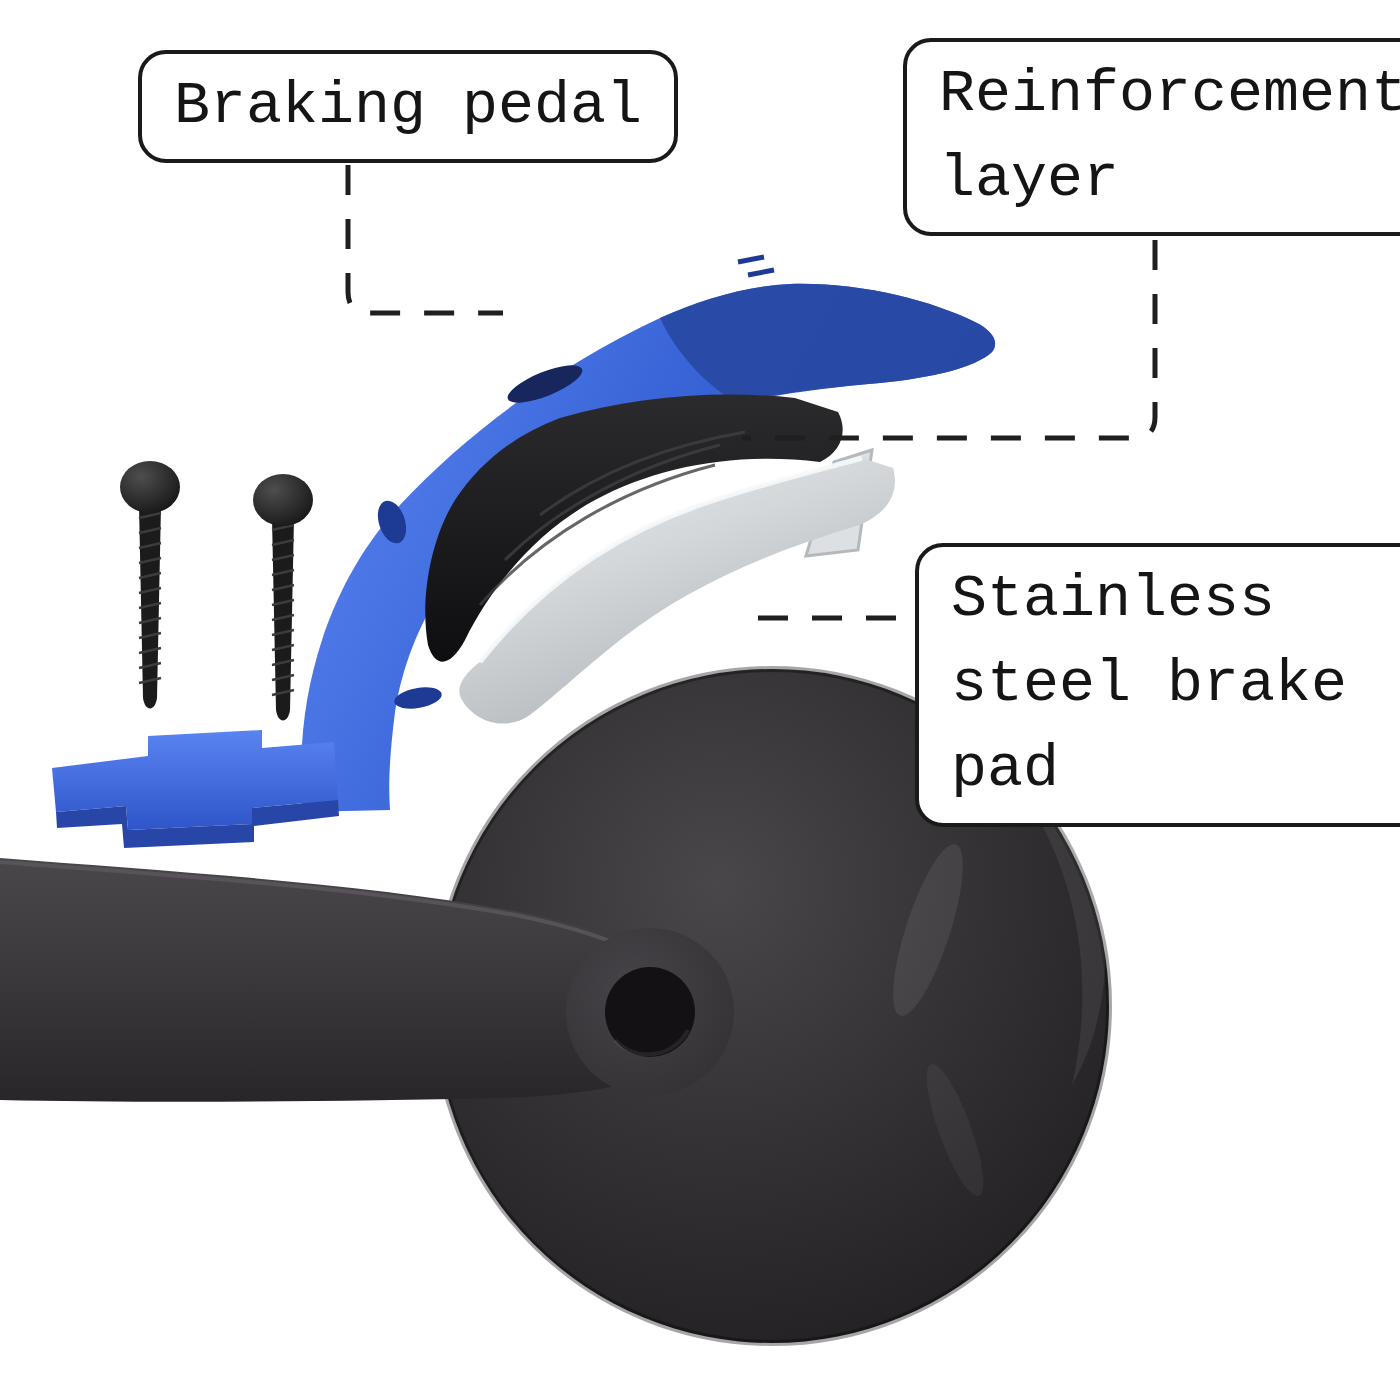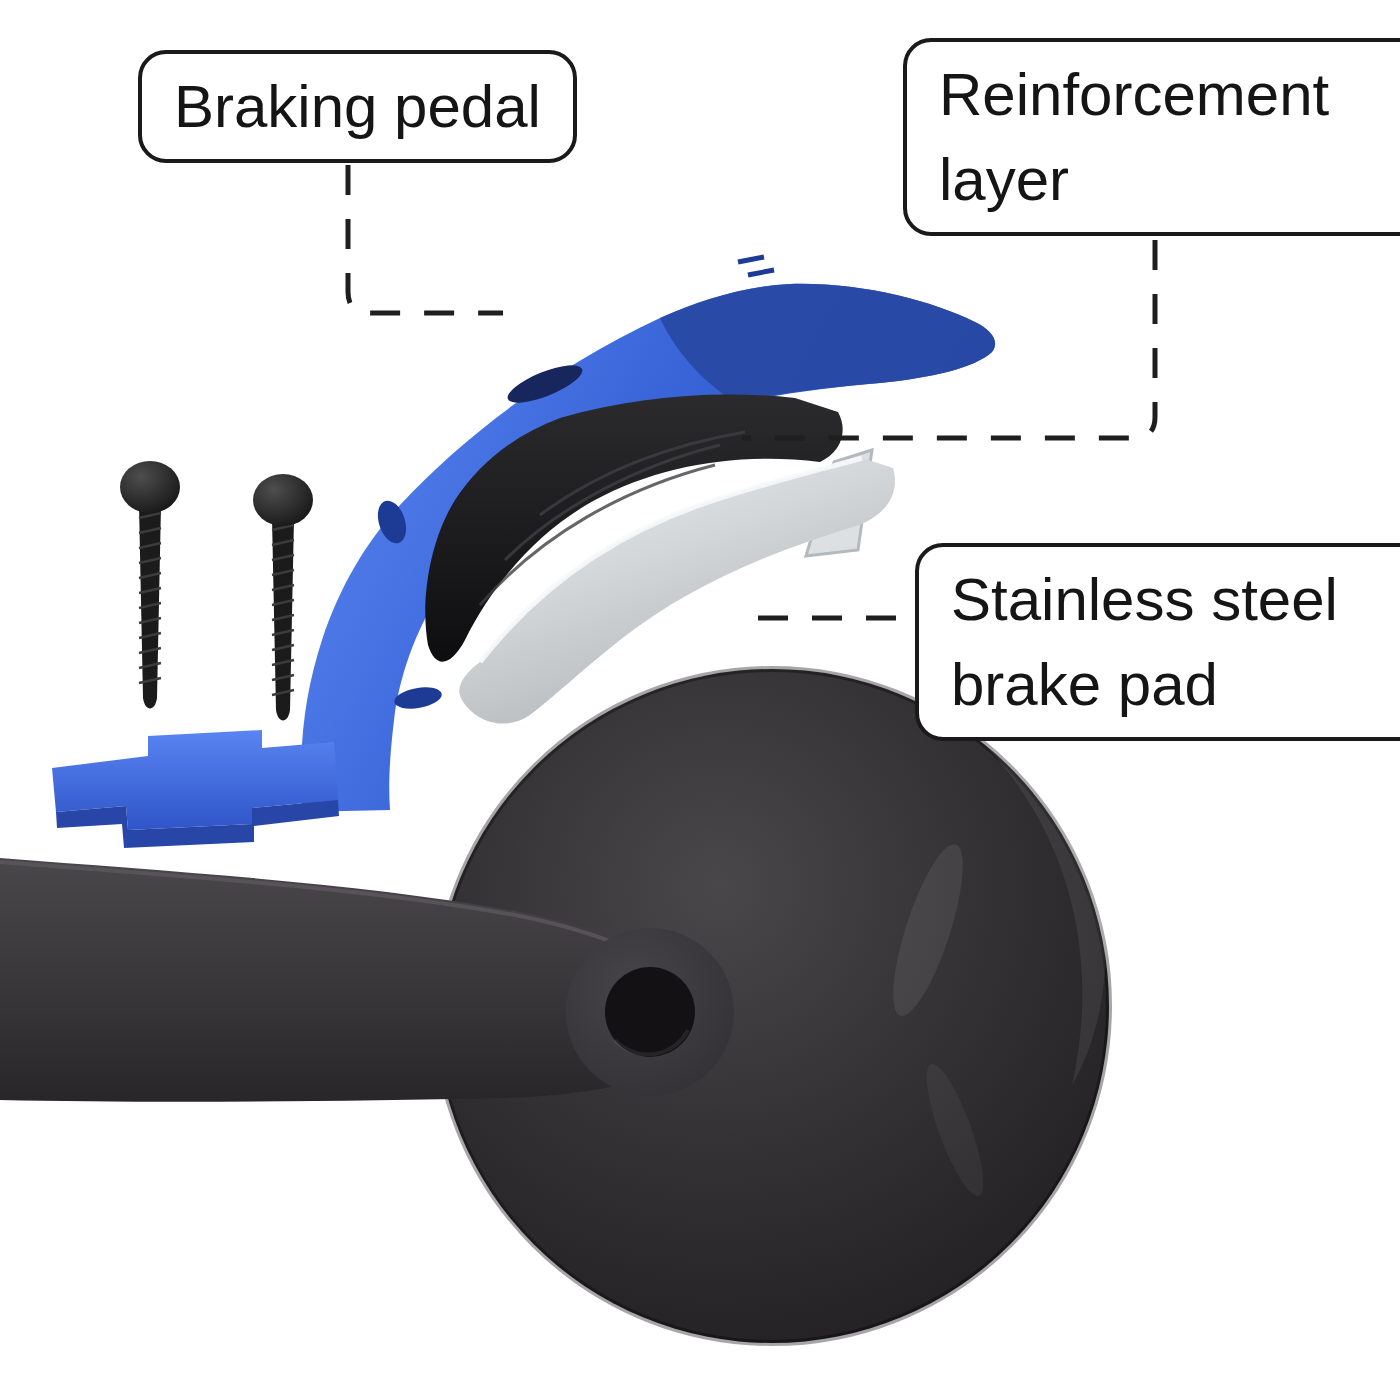--- a/index.html
+++ b/index.html
@@ -1,17 +1,17 @@
 <!DOCTYPE html>
 <html style="--background: #ffffff; --pedal-blue: #3f6de4; --pedal-blue-dark: #2a4fc0; --reinforcement-black: #1a191b; --steel-gray: #d7dadd; --wheel-dark: #2c292c; --frame-gray: #3b383b; --line-black: #1f1f1f; --screw-black: #161616;"><head>
 <meta charset="utf-8">
 <style>
   html,body{margin:0;padding:0;background:#fff;}
   #stage{position:relative;width:1400px;height:1400px;background:var(--background,#fff);overflow:hidden;
-         font-family:Liberation Sans, sans-serif;}
+         font-family:Liberation Mono, monospace;}
   #art{position:absolute;left:0;top:0;width:1400px;height:1400px;}
   .callout{position:absolute;background:#fff;border:4px solid #1a1a1a;border-radius:28px;
            color:#151515;font-size:60px;line-height:1.42;padding:10px 32px;box-sizing:border-box;}
   .callout.nowrap{white-space:nowrap;}
 </style>
 </head>
 <body>
 
 <div id="stage">
 

